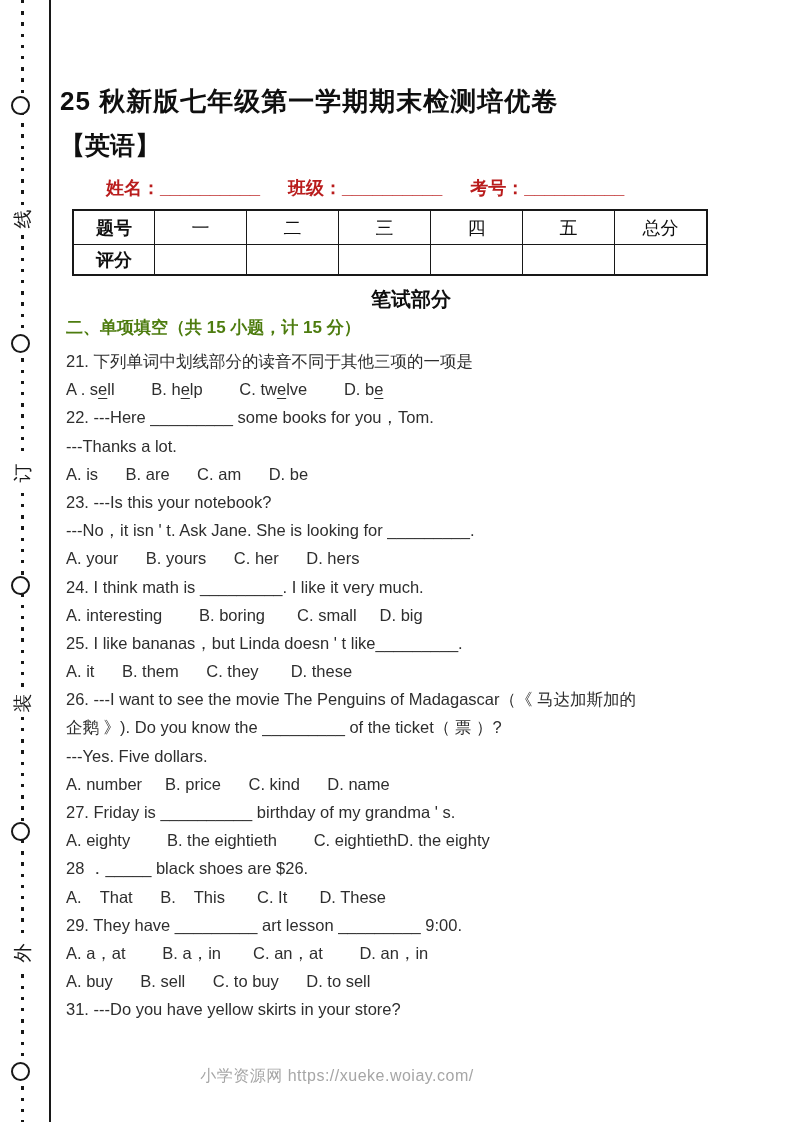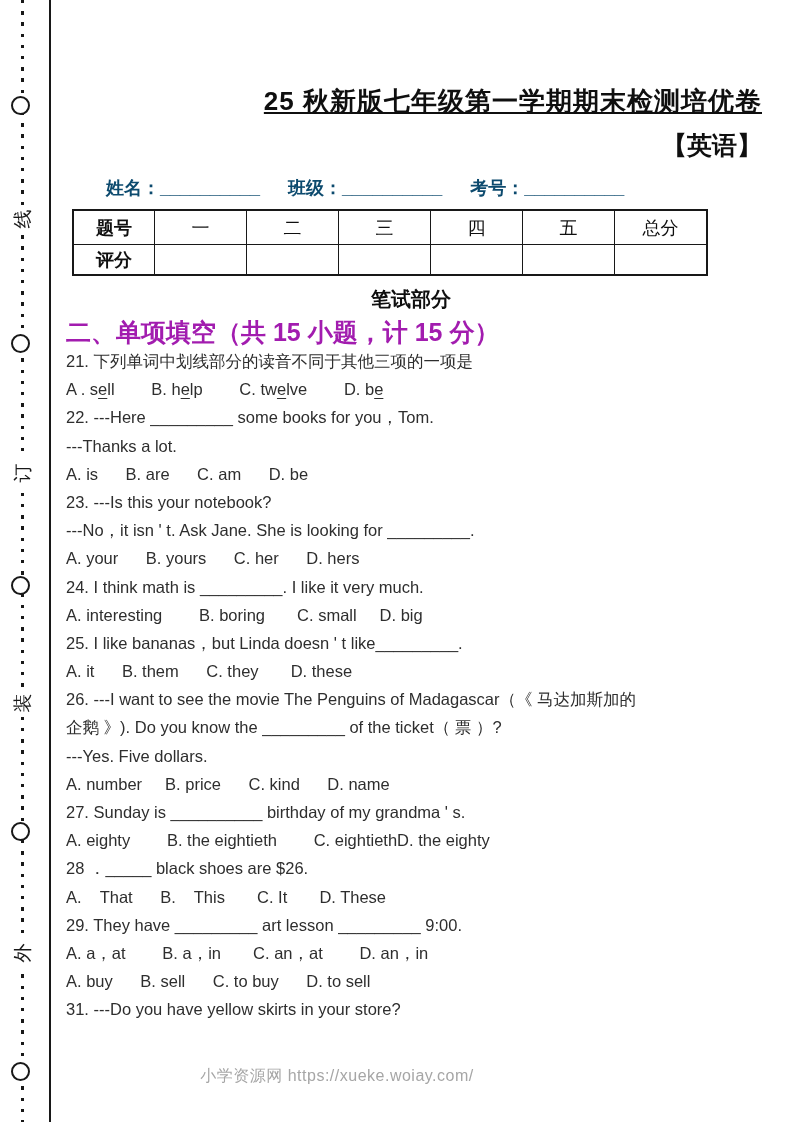--- a/index.html
+++ b/index.html
@@ -16,41 +16,41 @@
   .bind-circle{
     position:absolute;left:11px;width:19px;height:19px;border:2.2px solid #181818;
     border-radius:50%;background:#ffffff;box-sizing:border-box;
   }
   .bind-char{
     position:absolute;left:8px;width:28px;height:28px;background:#ffffff;
     display:flex;align-items:center;justify-content:center;
     transform:rotate(-90deg);font-size:19px;color:#181818;line-height:1;
   }
   
-  .title{position:absolute;top:84px;left:60px;width:702px;text-align:right;
-    font-size:26px;font-weight:800;letter-spacing:1px;color:#0f0f0f;text-decoration:underline;}
-  .subject{position:absolute;top:129px;left:60px;width:702px;text-align:right;
+  .title{position:absolute;top:84px;left:60px;width:702px;text-align:left;
+    font-size:26px;font-weight:800;letter-spacing:1px;color:#0f0f0f;}
+  .subject{position:absolute;top:129px;left:60px;width:702px;text-align:left;
     font-size:25px;font-weight:800;color:#0f0f0f;}
   .fields{position:absolute;top:176px;left:106px;display:flex;gap:28px;
-    font-size:18px;font-weight:700;color:#0c4a6e;white-space:pre;justify-content:center;}
+    font-size:18px;font-weight:700;color:#b91c1c;white-space:pre;justify-content:center;}
   .fields .blank{font-weight:700;letter-spacing:0;}
   
   .score-table{position:absolute;top:209px;left:72px;border-collapse:collapse;
     border:2.5px solid #181818;table-layout:fixed;}
   .score-table td{border:1.6px solid #181818;text-align:center;vertical-align:middle;
     font-size:18px;color:#0f0f0f;padding:0;}
   .score-table .r1 td{height:33px;}
   .score-table .r2 td{height:29px;}
   .score-table td.lbl{font-weight:800;}
   .c0{width:80px;margin-top:36px;} .cN{width:91px;}
   
   .written-title{position:absolute;top:286px;left:60px;width:702px;text-align:center;
     font-size:20px;font-weight:800;color:#0f0f0f;}
-  .part-heading{position:absolute;top:316px;left:66px;font-size:25px;font-weight:800;
-    color:#a21caf;white-space:pre;}
+  .part-heading{position:absolute;top:316px;left:66px;font-size:17px;font-weight:800;
+    color:#4d7c0f;white-space:pre;}
   
   .questions{position:absolute;top:347px;left:66px;width:716px;}
   .q-line{height:28.2px;line-height:28.2px;font-size:16.5px;color:#2e2e2e;
     white-space:pre;overflow:visible;}
   .q-line u{text-decoration:underline;text-underline-offset:2.5px;text-decoration-thickness:1.2px;}
   
   .footer{position:absolute;top:1066px;left:0;width:674px;text-align:center;
     font-size:16px;color:#a6a6a6;letter-spacing:.5px;}
 </style>
 </head>
@@ -117,21 +117,21 @@
       <div class="q-line">---No，it isn ' t. Ask Jane. She is looking for _________.</div>
       <div class="q-line">A. your      B. yours      C. her      D. hers</div>
       <div class="q-line">24. I think math is _________. I like it very much.</div>
       <div class="q-line">A. interesting        B. boring       C. small     D. big</div>
       <div class="q-line">25. I like bananas，but Linda doesn ' t like_________.</div>
       <div class="q-line">A. it      B. them      C. they       D. these</div>
       <div class="q-line">26. ---I want to see the movie The Penguins of Madagascar（《 马达加斯加的</div>
       <div class="q-line">企鹅 》). Do you know the _________ of the ticket（ 票 ）?</div>
       <div class="q-line">---Yes. Five dollars.</div>
       <div class="q-line">A. number     B. price      C. kind      D. name</div>
-      <div class="q-line">27. Sunday is __________ birthday of my grandma ' s.</div>
+      <div class="q-line">27. Friday is __________ birthday of my grandma ' s.</div>
       <div class="q-line">A. eighty        B. the eightieth        C. eightiethD. the eighty</div>
       <div class="q-line">28 ．_____ black shoes are $26.</div>
       <div class="q-line">A.    That      B.    This       C. It       D. These</div>
       <div class="q-line">29. They have _________ art lesson _________ 9:00.</div>
       <div class="q-line">A. a，at        B. a，in       C. an，at        D. an，in</div>
       <div class="q-line">A. buy      B. sell      C. to buy      D. to sell</div>
       <div class="q-line">31. ---Do you have yellow skirts in your store?</div>
     </div>
 
   <div class="footer">小学资源网 https://xueke.woiay.com/</div>

